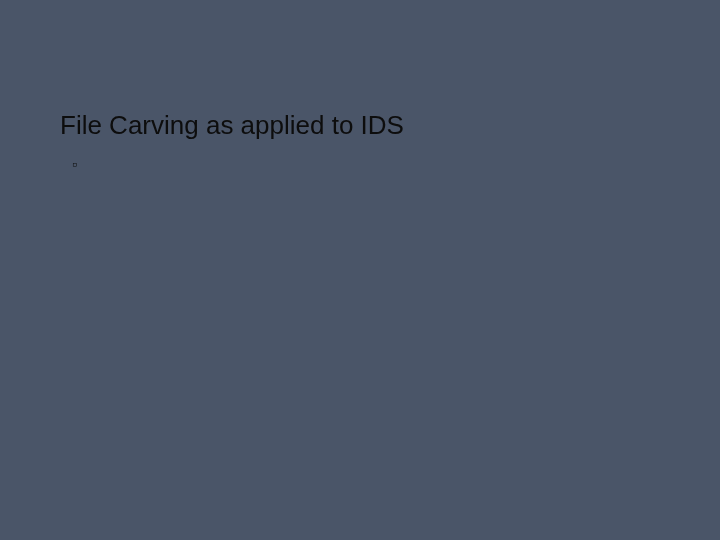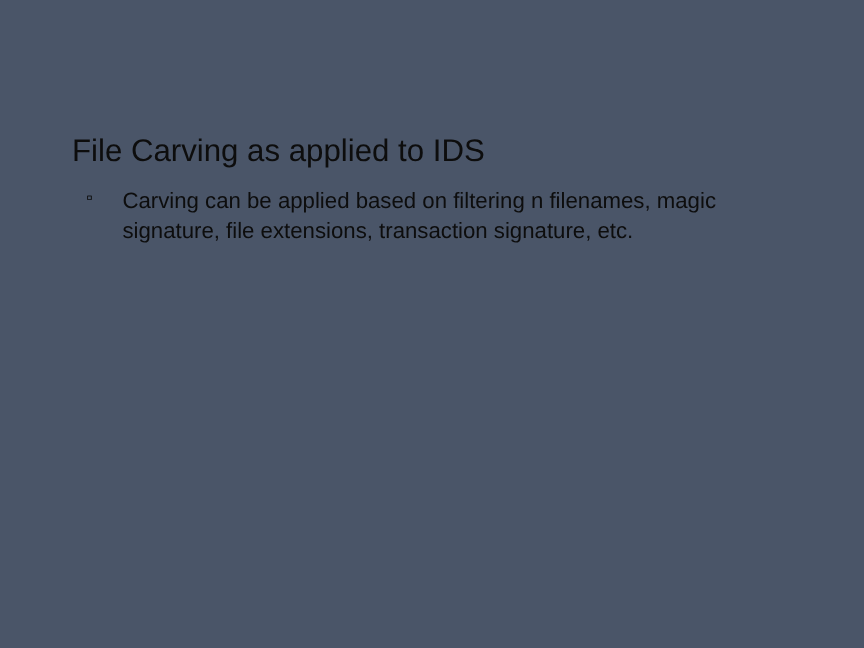--- a/index.html
+++ b/index.html
@@ -68,18 +68,15 @@
 </style>
 </head>
 <body>
 
 <div class="slide">
   <h1 class="title">File Carving as applied to IDS</h1>
   <div class="content">
     <ul class="bullets">
       <li>
       </li>
-      <li>
-        <span>Carving can be applied based on filtering n filenames, magic signature, file extensions, transaction signature, etc.</span>
-      </li>
     </ul>
   </div>
 </div>
 
 </body></html>

